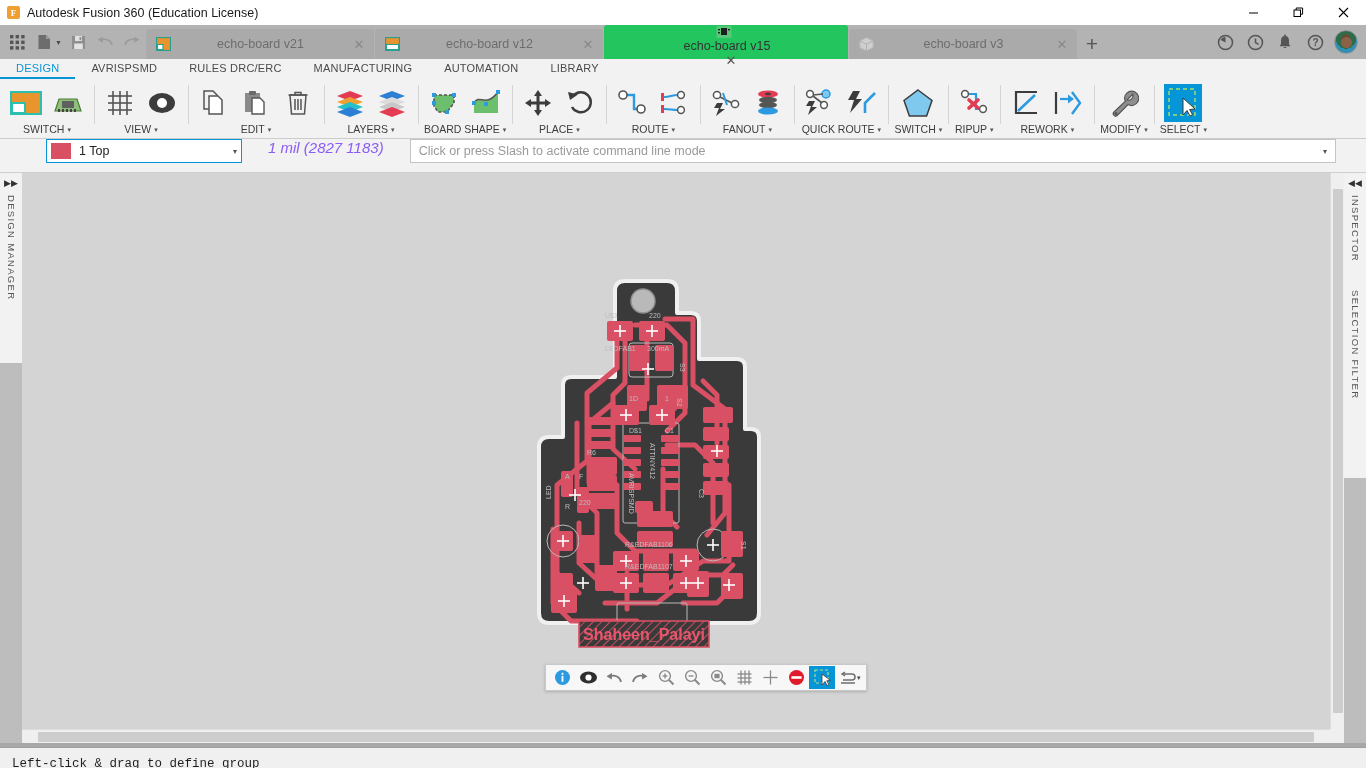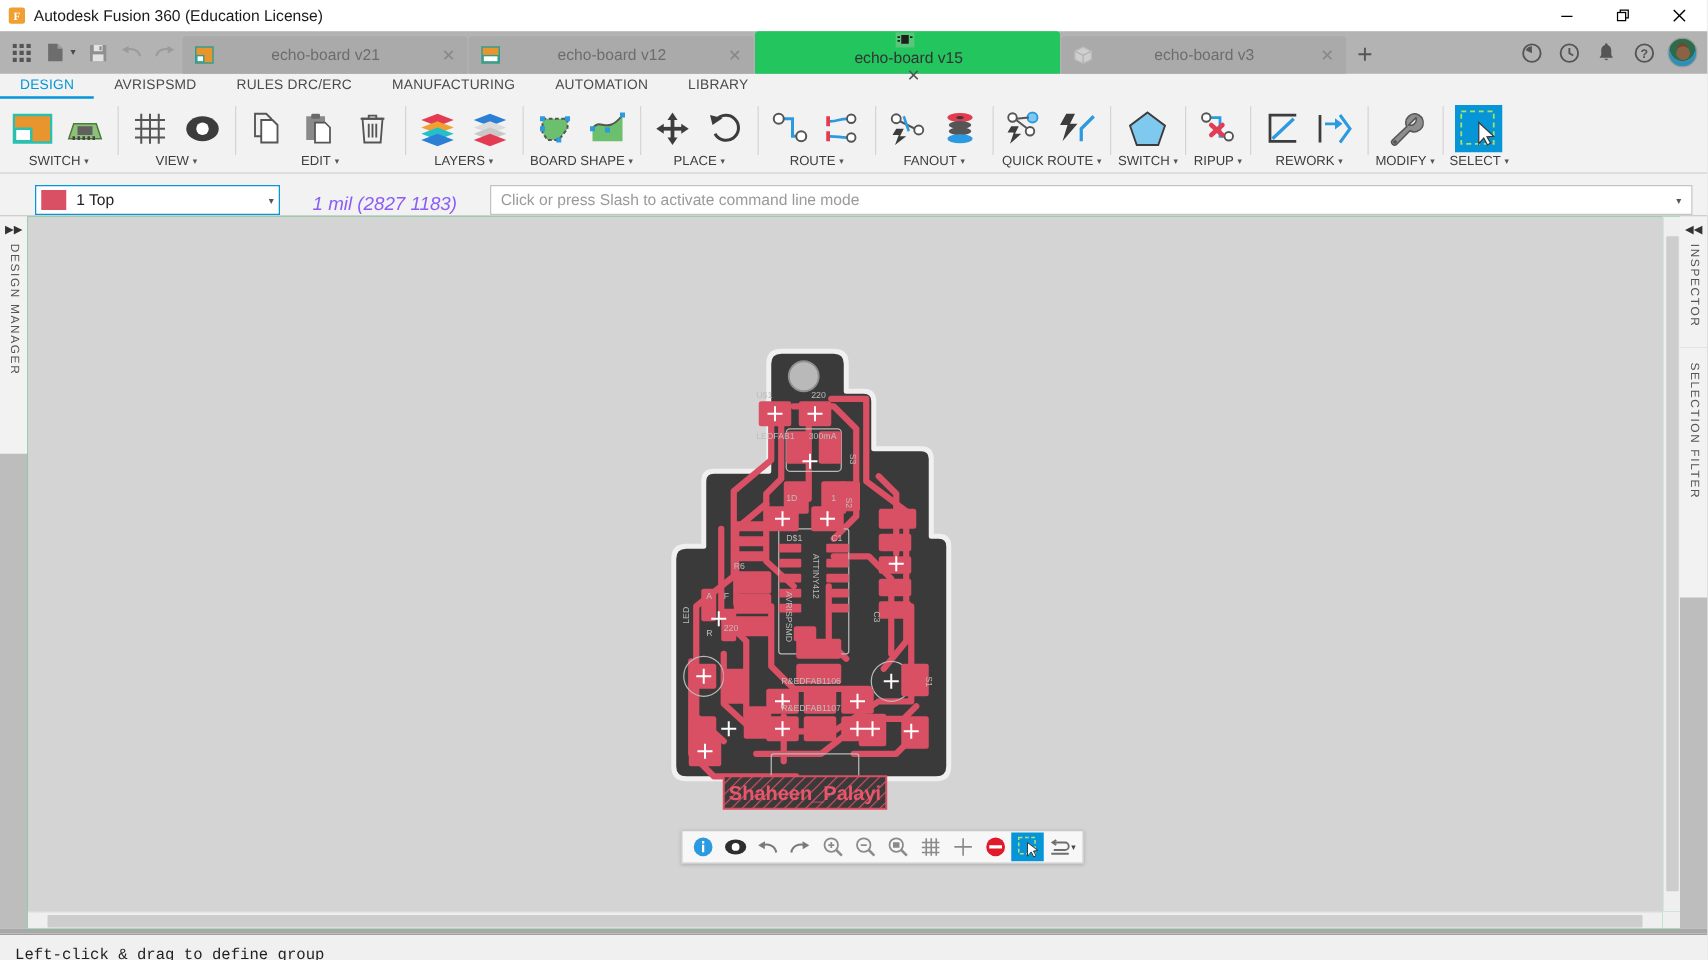--- a/index.html
+++ b/index.html
@@ -127,21 +127,21 @@
   }
   .rg-label {
     font-size: 10.5px; color: #3c3c3c; white-space: nowrap;
     display: flex; align-items: center; gap: 3px; line-height: 1;
   }
   .rg-label .car { font-size: 7px; color: #555; }
 
   
   .cmdbar {
     height: 34px; background: #f2f2f2;
-    display: flex; align-items: flex-end; padding: 0 6px;
+    display: flex; align-items: flex-start; padding: 0 24px;
     border-bottom: 1px solid #cfcfcf;
   }
   .layer-select {
     width: 196px; height: 24px; background: #fff;
     border: 1px solid #0696d7;
     display: flex; align-items: center; padding: 0 4px;
     margin-left: 22px;
   }
   .layer-swatch { width: 20px; height: 16px; background: #d94f63; flex: none; }
   .layer-name { font-size: 12.5px; color: #222; margin-left: 8px; flex: 1; }

